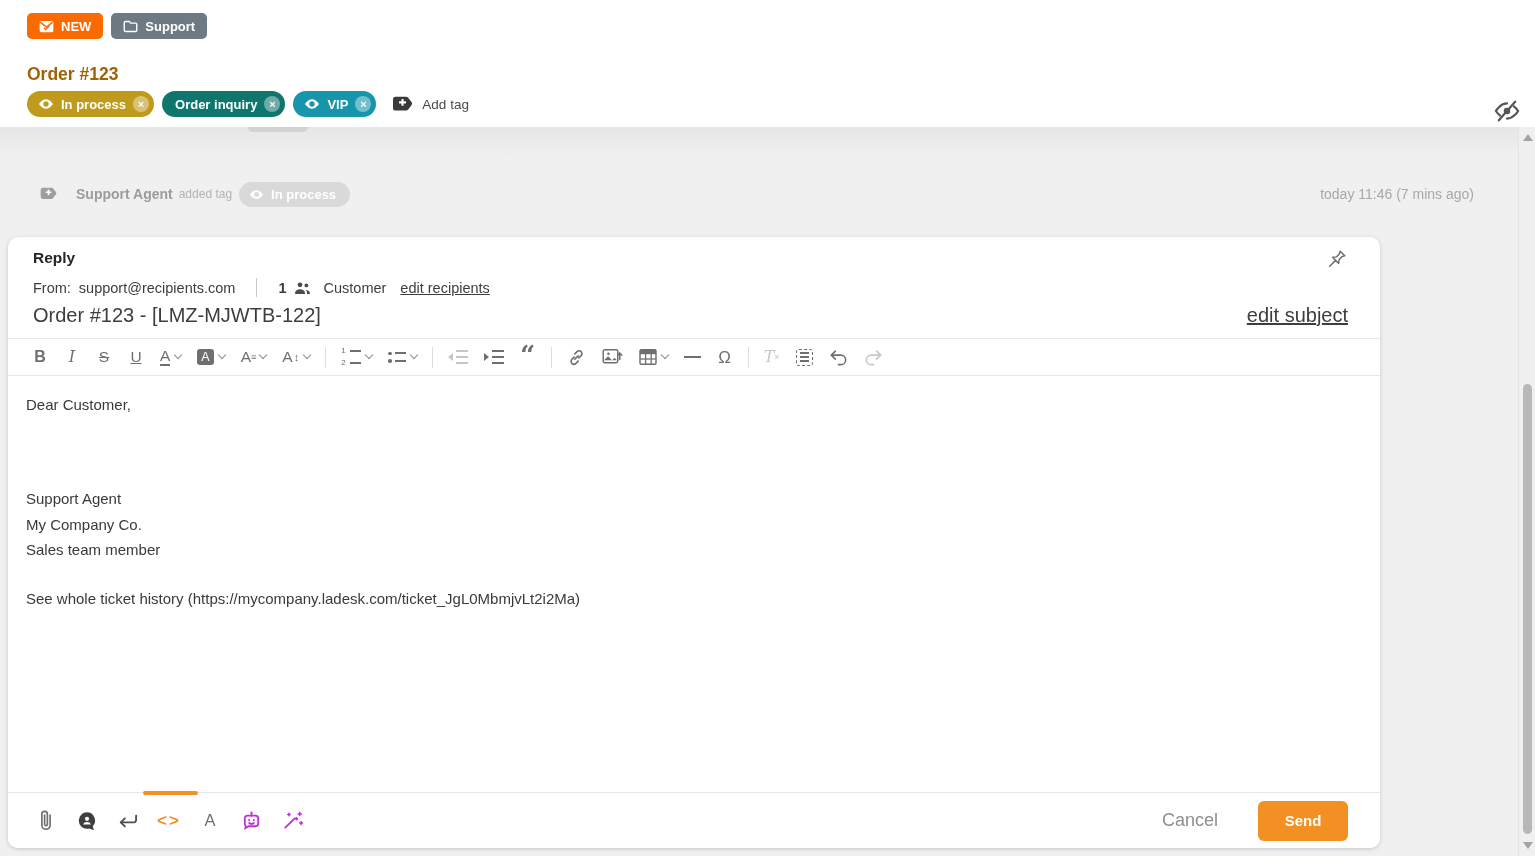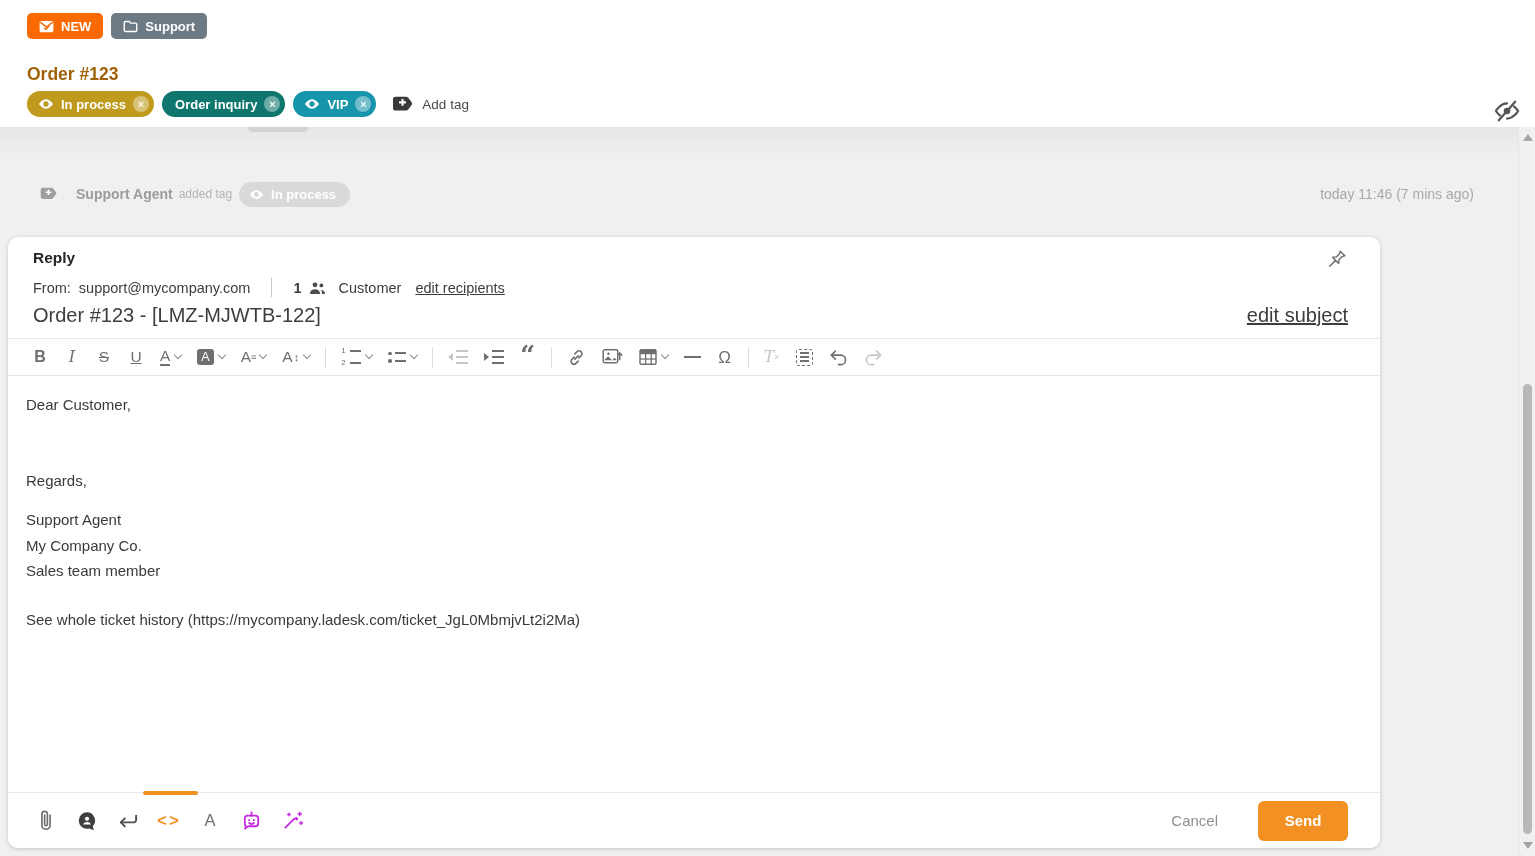--- a/index.html
+++ b/index.html
@@ -98,21 +98,21 @@
   .regards { margin-top:0; }
   .history-line { margin-top:25px; }
 
   
   .card-foot { position:absolute; bottom:0; left:0; right:0; height:56px; border-top:1px solid #e8e8e8;
                border-radius:0 0 10px 10px; display:flex; align-items:center; padding:0 20px 0 26px; background:#fff; }
   .active-ind { position:absolute; top:-2px; left:135px; width:55px; height:3.5px; background:#f29024; border-radius:2px; }
   .ftbtn { display:flex; align-items:center; justify-content:center; width:24px; height:28px; margin-right:17px; cursor:pointer; }
   .code-glyph { color:#f29024; font-weight:bold; font-size:17px; letter-spacing:2px; }
   .font-glyph { color:#6f6f6f; font-size:16.5px; }
-  .cancel-btn { margin-left:auto; margin-right:40px; font-size:15px; color:#8f8f8f; cursor:pointer; }
+  .cancel-btn { margin-left:auto; margin-right:40px; font-size:18px; color:#8f8f8f; cursor:pointer; }
   .send-btn { width:90px; height:40px; background:#f29024; border:none; border-radius:6px; color:#fff;
               font-size:15px; font-weight:bold; cursor:pointer; font-family:inherit; margin-right:12px; }
 
   
   .scrollbar { position:absolute; top:127px; right:0; width:17px; height:729px; background:#f0f0f0;
                border-left:1px solid #e4e4e4; z-index:4; }
   .sb-up, .sb-down { position:absolute; left:4px; width:0; height:0; border-left:5px solid transparent; border-right:5px solid transparent; }
   .sb-up { top:7px; border-bottom:7px solid #a4a4a4; }
   .sb-down { bottom:7px; border-top:7px solid #a4a4a4; }
   .sb-thumb { position:absolute; top:257px; left:4px; width:9px; height:450px; background:#b8b8b8; border-radius:5px; }
@@ -220,21 +220,21 @@
     <div class="reply-title">Reply</div>
     <div class="pin-btn">
       <span>
         <svg width="22" height="22" viewBox="0 0 24 24" fill="none" stroke="#6f6f6f" stroke-width="1.6" stroke-linejoin="round">
           <path d="M15.5 3.5l5 5-3 .9-3.2 3.2-.5 4.2-3.3-3.3L4 20l6.5-6.5-3.3-3.3 4.2-.5 3.1-3.2z"></path>
         </svg>
       </span>
     </div>
     <div class="from-row">
       <span style="margin-right:8px;">From:</span>
-      <span>support@mycompany.com</span>
+      <span>support@recipients.com</span>
       <span class="vdiv"></span>
       <span class="rcpt-count">1</span>
       <span>
         <svg width="17" height="14" viewBox="0 0 24 19" fill="#4c4c4c">
           <circle cx="8.5" cy="5" r="3.4"></circle>
             <path d="M1.5 16.5c0-3.6 3.4-5.4 7-5.4s7 1.8 7 5.4v1.3h-14z"></path>
           <circle cx="17.5" cy="5.8" r="2.7"></circle>
             <path d="M17 12.2c3 .4 5.5 2 5.5 4.6v1h-4.2a7.3 7.3 0 00-1.3-5.6z"></path>
         </svg>
       </span>
@@ -389,21 +389,20 @@
           <path d="M16 2l5 5-5 5"></path>
             <path d="M21 7H9a6 6 0 00-6 6v0a6 6 0 006 6h3"></path>
         </svg>
       </span>
     </div>
   </div>
 
   <div class="editor">
     <div>Dear Customer,</div>
     <div class="ed-gap-lg"></div>
-    <div class="regards">Regards,</div>
     <div class="sig-block">
       <div>Support Agent</div>
       <div>My Company Co.</div>
       <div>Sales team member</div>
     </div>
     <div class="history-line">See whole ticket history (https://mycompany.ladesk.com/ticket_JgL0MbmjvLt2i2Ma)</div>
   </div>
 
   <div class="card-foot">
     <span class="active-ind"></span>

